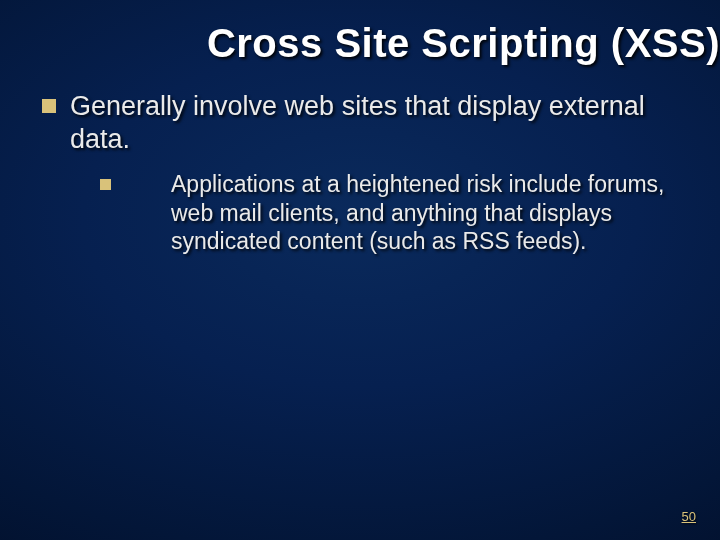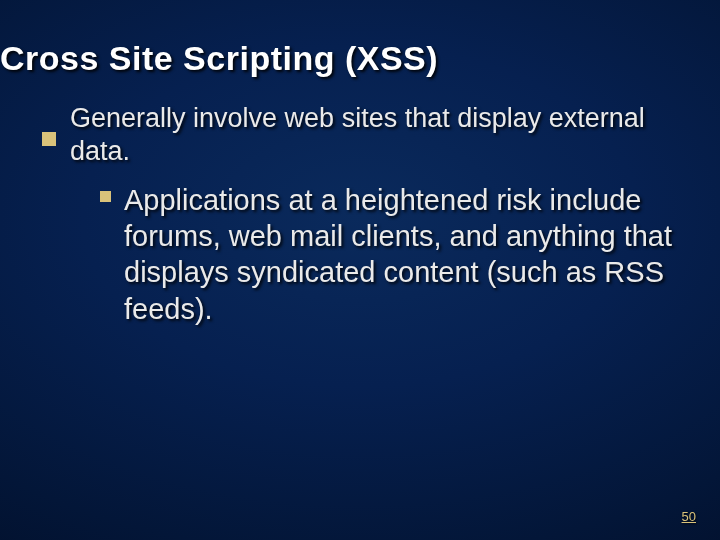--- a/index.html
+++ b/index.html
@@ -13,32 +13,32 @@
     width: 720px;
     height: 540px;
     background: radial-gradient(ellipse 110% 90% at 50% 40%, #0a2a5c 0%, #062050 35%, #031638 70%, #010c24 100%);
     position: relative;
     font-family: Arial, "Helvetica Neue", Helvetica, sans-serif;
     box-sizing: border-box;
   }
   .title {
     color: #ffffff;
     font-weight: bold;
-    font-size: 34px;
-    text-align: left;
-    padding-top: 39px;
+    font-size: 40px;
+    text-align: right;
+    padding-top: 21px;
     text-shadow: 2px 2px 3px rgba(0,0,0,0.9);
     letter-spacing: 0.5px;
   }
   .content {
     padding: 24px 42px 0 42px;
   }
   .lvl1 {
     display: flex;
-    align-items: center;
+    align-items: flex-start;
     margin-bottom: 14px;
   }
   .lvl1 .bullet {
     width: 14px;
     height: 14px;
     background: #d9c27a;
     flex-shrink: 0;
     margin-top: 9px;
     margin-right: 14px;
   }
@@ -57,23 +57,24 @@
   .lvl2 .bullet {
     width: 11px;
     height: 11px;
     background: #d9c27a;
     flex-shrink: 0;
     margin-top: 9px;
     margin-right: 13px;
   }
   .lvl2 .text {
     color: #eaeaea;
-    font-size: 29px;
+    font-size: 23px;
     line-height: 1.25;
     text-shadow: 2px 2px 3px rgba(0,0,0,0.85);
+    margin-left: 47px;
   }
   .page-number {
     position: absolute;
     right: 24px;
     bottom: 16px;
     color: #d9c27a;
     font-size: 13px;
     text-shadow: 1px 1px 2px rgba(0,0,0,0.8);
     text-decoration: underline;
   }

